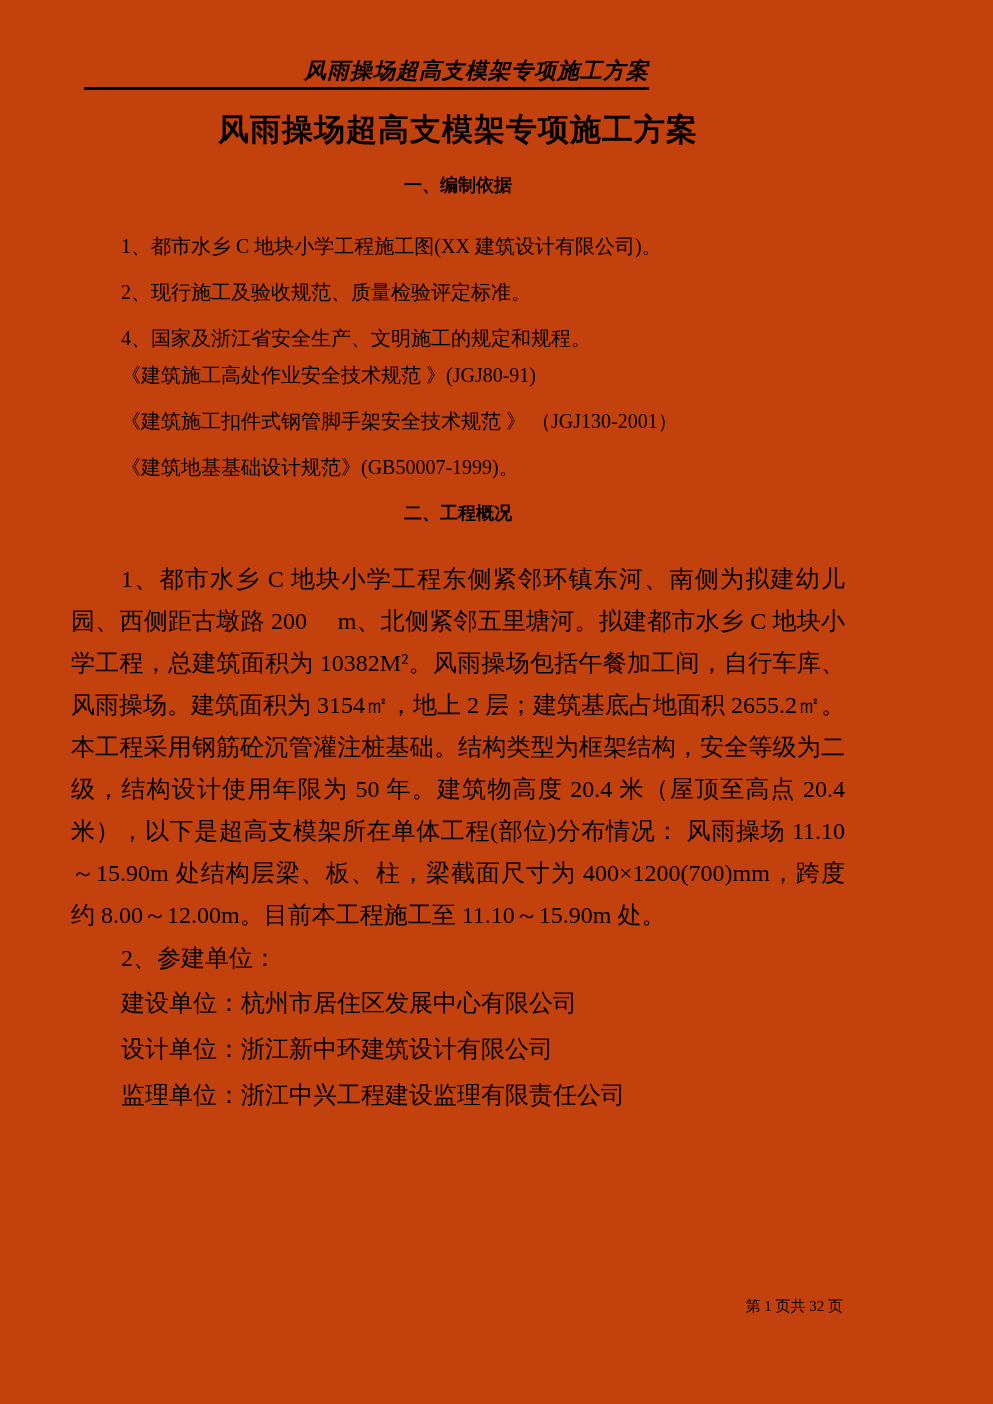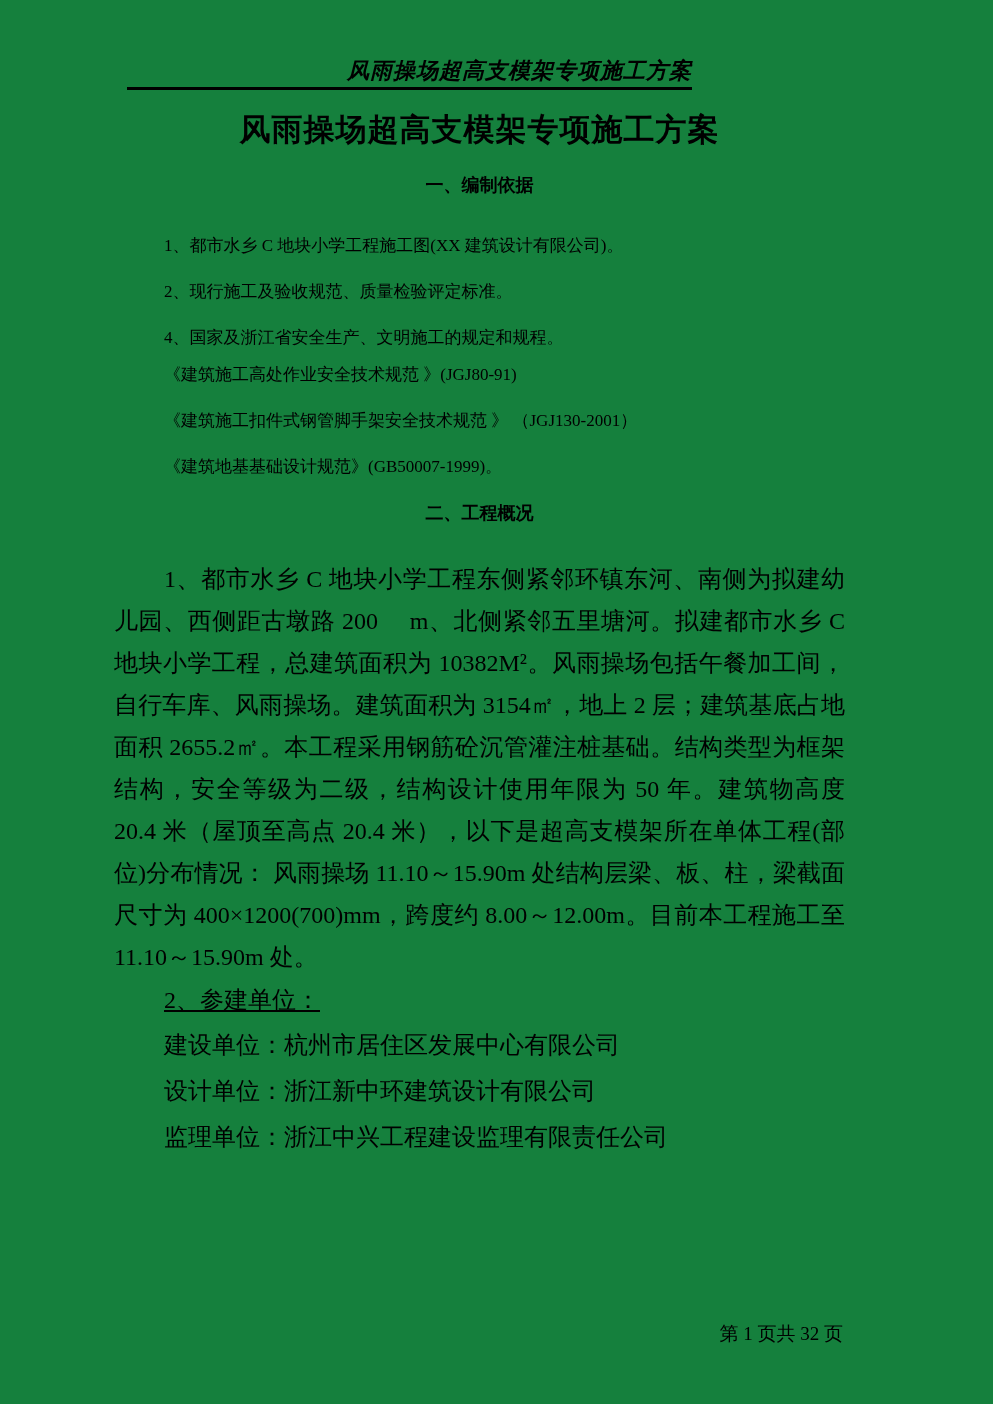--- a/index.html
+++ b/index.html
@@ -1,22 +1,22 @@
 <!DOCTYPE html>
 <html><head>
 <meta charset="utf-8">
 <style>
   html,body { margin:0; padding:0; background:#ffffff; }
   .page {
     position:relative;
     width:993px; height:1404px;
-    background:#15803d;
+    background:#c2410c;
     color:#000;
     box-sizing:border-box;
-    padding:56px 148px 0 114px;
+    padding:56px 148px 0 71px;
     font-family:"Liberation Serif","DejaVu Serif",serif;
     overflow:hidden;
   }
   .running-header {
     width:565px;
     margin-left:13px;
     text-align:right;
     border-bottom:3px solid #000;
     padding-bottom:1px;
     font-size:22px;
@@ -35,52 +35,51 @@
   }
   .section-heading {
     text-align:center;
     font-size:18px;
     font-weight:bold;
   }
   .sh1 { margin-top:14px; line-height:36px; }
   .sh2 { margin-top:4px;  line-height:38px; }
   .list { margin-top:20px; }
   .list-item {
-    font-size:17px;
+    font-size:20px;
     line-height:46px;
     height:46px;
     text-indent:50px;
     white-space:nowrap;
   }
   .refs-start { margin-top:-9px; }
   .body-paragraph {
     margin-top:26px;
     font-size:24px;
     line-height:42px;
     text-align:justify;
     text-justify:inter-ideograph;
     text-indent:50px;
   }
   .sub-paragraph {
     font-size:24px;
     line-height:44px;
     text-indent:50px;
-    text-decoration:underline;
   }
   .unit-line {
     font-size:24px;
     line-height:46px;
     text-indent:50px;
     white-space:nowrap;
   }
   .page-footer {
     position:absolute;
-    top:1324px;
+    top:1296px;
     right:150px;
-    font-size:19px;
+    font-size:15px;
     line-height:20px;
   }
 </style>
 </head>
 <body>
 
 <div class="page">
 
   <div class="running-header">风雨操场超高支模架专项施工方案</div>
 

